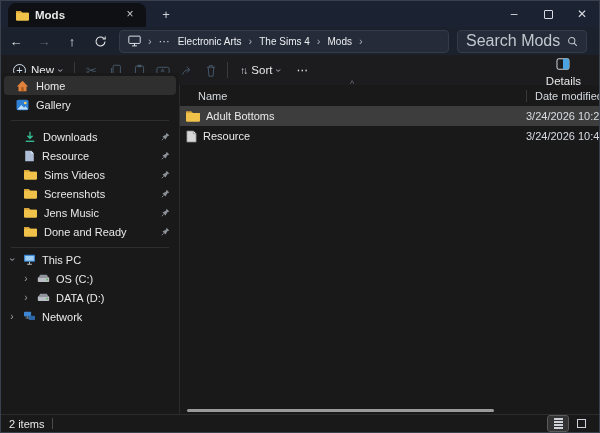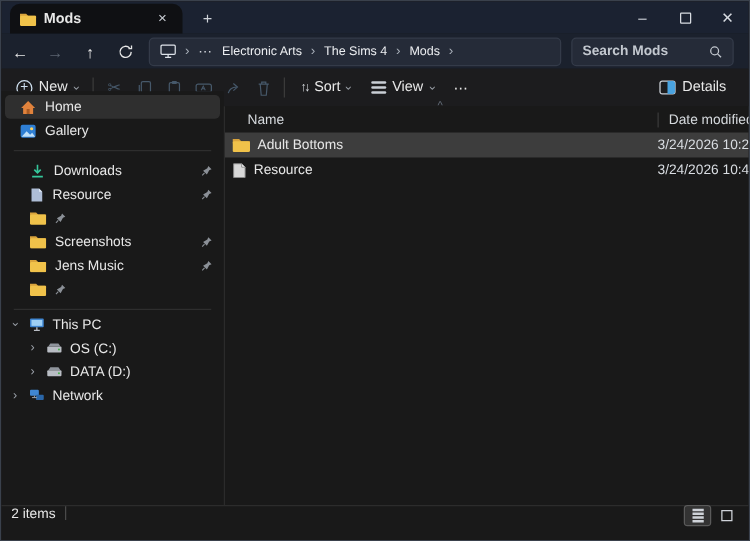--- a/index.html
+++ b/index.html
@@ -33,34 +33,34 @@
     margin-left:6px; width:330px; height:23px; background:#252b38; border:1px solid #343b49;
     border-radius:4px; display:flex; align-items:center; padding:0 8px; gap:7px; overflow:hidden;
   }
   .crumb { color:#eceef1; font-size:10px; white-space:nowrap; }
   .crumb-sep { color:#aab1bb; font-size:11px; }
   .dots { color:#cfd3d9; letter-spacing:1px; }
   .searchbox {
     margin-left:8px; width:130px; height:23px; background:#252b38; border:1px solid #343b49;
     border-radius:4px; display:flex; align-items:center; padding:0 8px;
   }
-  .searchbox .ph { color:#c3c8cf; font-size:11px; flex:1;font-weight:bold; }
+  .searchbox .ph { color:#c3c8cf; font-size:16px; flex:1; }
 
   
   .toolbar { position:absolute; left:0; top:54px; right:0; height:30px; background:#1c1c1e; display:flex; align-items:center; }
   .tb-btn { display:flex; align-items:center; gap:5px; padding:0 8px; height:24px; border-radius:4px; color:#e8e8e8; font-size:11.5px; }
   .tb-sep { width:1px; height:16px; background:#3a3a3a; margin:0 4px; }
   .tb-icon { width:24px; height:24px; display:flex; align-items:center; justify-content:center; }
   .disabled-ico { color:#46586a; font-size:13px; }
   .chev { display:inline-block; color:#9aa0a8; font-size:10px; transform:rotate(90deg); }
   .plus-circle { width:13px; height:13px; border:1px solid #cfe0f0; border-radius:50%; color:#cfe0f0; font-size:11px; line-height:11px; text-align:center; }
   .sort-glyph { color:#d9dde2; font-size:10px; letter-spacing:-2px; }
   .view-glyph { display:inline-flex; flex-direction:column; gap:2px; }
   .view-glyph i { width:12px; height:2px; background:#c9ced5; border-radius:1px; }
-  .details-btn { margin-left:auto; margin-right:10px; }
+  .details-btn { margin-left:auto; margin-right:10px;flex-direction:column; }
 
   
   .sidebar { position:absolute; left:0; top:72px; width:178px; height:331px; background:#191919; padding-top:3px; }
   .side-item {
     display:flex; align-items:center; gap:7px; height:19px; margin:0 3px; padding:0 6px 0 20px;
     border-radius:4px; color:#e8e8e8; white-space:nowrap;
   }
   .side-item.selected { background:#2f2f2f; }
   .side-item .lbl { flex:1; overflow:hidden; }
   .pin { color:#8b9097; flex:none; }
@@ -76,21 +76,21 @@
   .cols { position:relative; display:flex; height:21px; align-items:center; color:#d6dade; }
   .col-name { padding-left:18px; width:346px; }
   .col-date { border-left:1px solid #3a3a3a; padding-left:8px; flex:1; white-space:nowrap; overflow:hidden; }
   .frow { display:flex; height:20px; align-items:center; color:#e8e8e8; }
   .frow.selected { background:#3d3d3d; }
   .frow .fname { width:346px; padding-left:6px; display:flex; align-items:center; gap:6px; }
   .frow .fdate { flex:1; white-space:nowrap; overflow:hidden; color:#d9dde2; }
   .hscroll { position:absolute; left:7px; bottom:4px; width:307px; height:3px; background:#9a9a9a; border-radius:2px; }
 
   
-  .statusbar { position:absolute; left:0; bottom:0; right:0; height:28px; border-top:1px solid #2c2c2c; background:#191919; display:flex; align-items:flex-start; padding:0 8px; }
+  .statusbar { position:absolute; left:0; bottom:0; right:0; height:18px; border-top:1px solid #2c2c2c; background:#191919; display:flex; align-items:center; padding:0 8px; }
   .status-sep { width:1px; height:11px; background:#4a4a4a; margin-left:8px; }
   .view-toggles { margin-left:auto; display:flex; gap:3px; }
   .vt-btn { width:20px; height:15px; display:flex; align-items:center; justify-content:center; border-radius:2px; }
   .vt-btn.active { background:#333; outline:1px solid #5a5a5a; }
   .vt-lines { display:flex; flex-direction:column; gap:1px; }
   .vt-lines i { width:9px; height:2px; background:#cfd3d9; }
   .vt-box { width:9px; height:9px; border:1px solid #cfd3d9; }
 
   svg { display:block; }
 </style>
@@ -193,29 +193,20 @@
       <svg width="12" height="13" viewBox="0 0 14 16">
           <path d="M2 4h10M5 4V2h4v2M3.5 4l1 11h5l1-11" fill="none" stroke="#46586a" stroke-width="1.2"></path>
         </svg>
     </div>
     <div class="tb-sep"></div>
     <div class="tb-btn">
       <span class="sort-glyph">↑↓</span>
       <span>Sort</span>
       <span class="chev">›</span>
     </div>
-    <div class="tb-btn">
-      <span class="view-glyph">
-          <i></i>
-          <i></i>
-          <i></i>
-        </span>
-      <span>View</span>
-      <span class="chev">›</span>
-    </div>
     <div class="tb-btn">⋯</div>
     <div class="tb-btn details-btn">
       <span>
         <svg width="14" height="12" viewBox="0 0 16 14">
             <rect x="1" y="1" width="14" height="12" rx="2" fill="none" stroke="#c9ced5" stroke-width="1.2"></rect>
             <path d="M8 1h5a2 2 0 0 1 2 2v8a2 2 0 0 1-2 2H8z" fill="#4aa3e0"></path>
           </svg>
       </span>
       <span>Details</span>
     </div>
@@ -274,20 +265,21 @@
           </svg>
         </span>
     </div>
     <div class="side-item">
       <span>
         <svg width="13" height="11" viewBox="0 0 16 13">
             <path fill="#d9a33c" d="M0 1h6l2 2h8v2H0z"></path>
             <rect x="0" y="3" width="16" height="10" rx="1.5" fill="#f0c24a"></rect>
           </svg>
       </span>
+      <span class="lbl">Sims Videos</span>
       <span class="pin">
           <svg width="9" height="9" viewBox="0 0 12 12">
             <path d="M7.5 1 11 4.5 8.5 5.5 6 10 2 6 6.5 3.5z" fill="#8b9097"></path>
             <path d="M1 11l2.5-2.5" stroke="#8b9097" stroke-width="1.2"></path>
           </svg>
         </span>
     </div>
     <div class="side-item">
       <span>
         <svg width="13" height="11" viewBox="0 0 16 13">
@@ -318,20 +310,21 @@
           </svg>
         </span>
     </div>
     <div class="side-item">
       <span>
         <svg width="13" height="11" viewBox="0 0 16 13">
             <path fill="#d9a33c" d="M0 1h6l2 2h8v2H0z"></path>
             <rect x="0" y="3" width="16" height="10" rx="1.5" fill="#f0c24a"></rect>
           </svg>
       </span>
+      <span class="lbl">Done and Ready</span>
       <span class="pin">
           <svg width="9" height="9" viewBox="0 0 12 12">
             <path d="M7.5 1 11 4.5 8.5 5.5 6 10 2 6 6.5 3.5z" fill="#8b9097"></path>
             <path d="M1 11l2.5-2.5" stroke="#8b9097" stroke-width="1.2"></path>
           </svg>
         </span>
     </div>
 
     <div class="side-div"></div>
 

